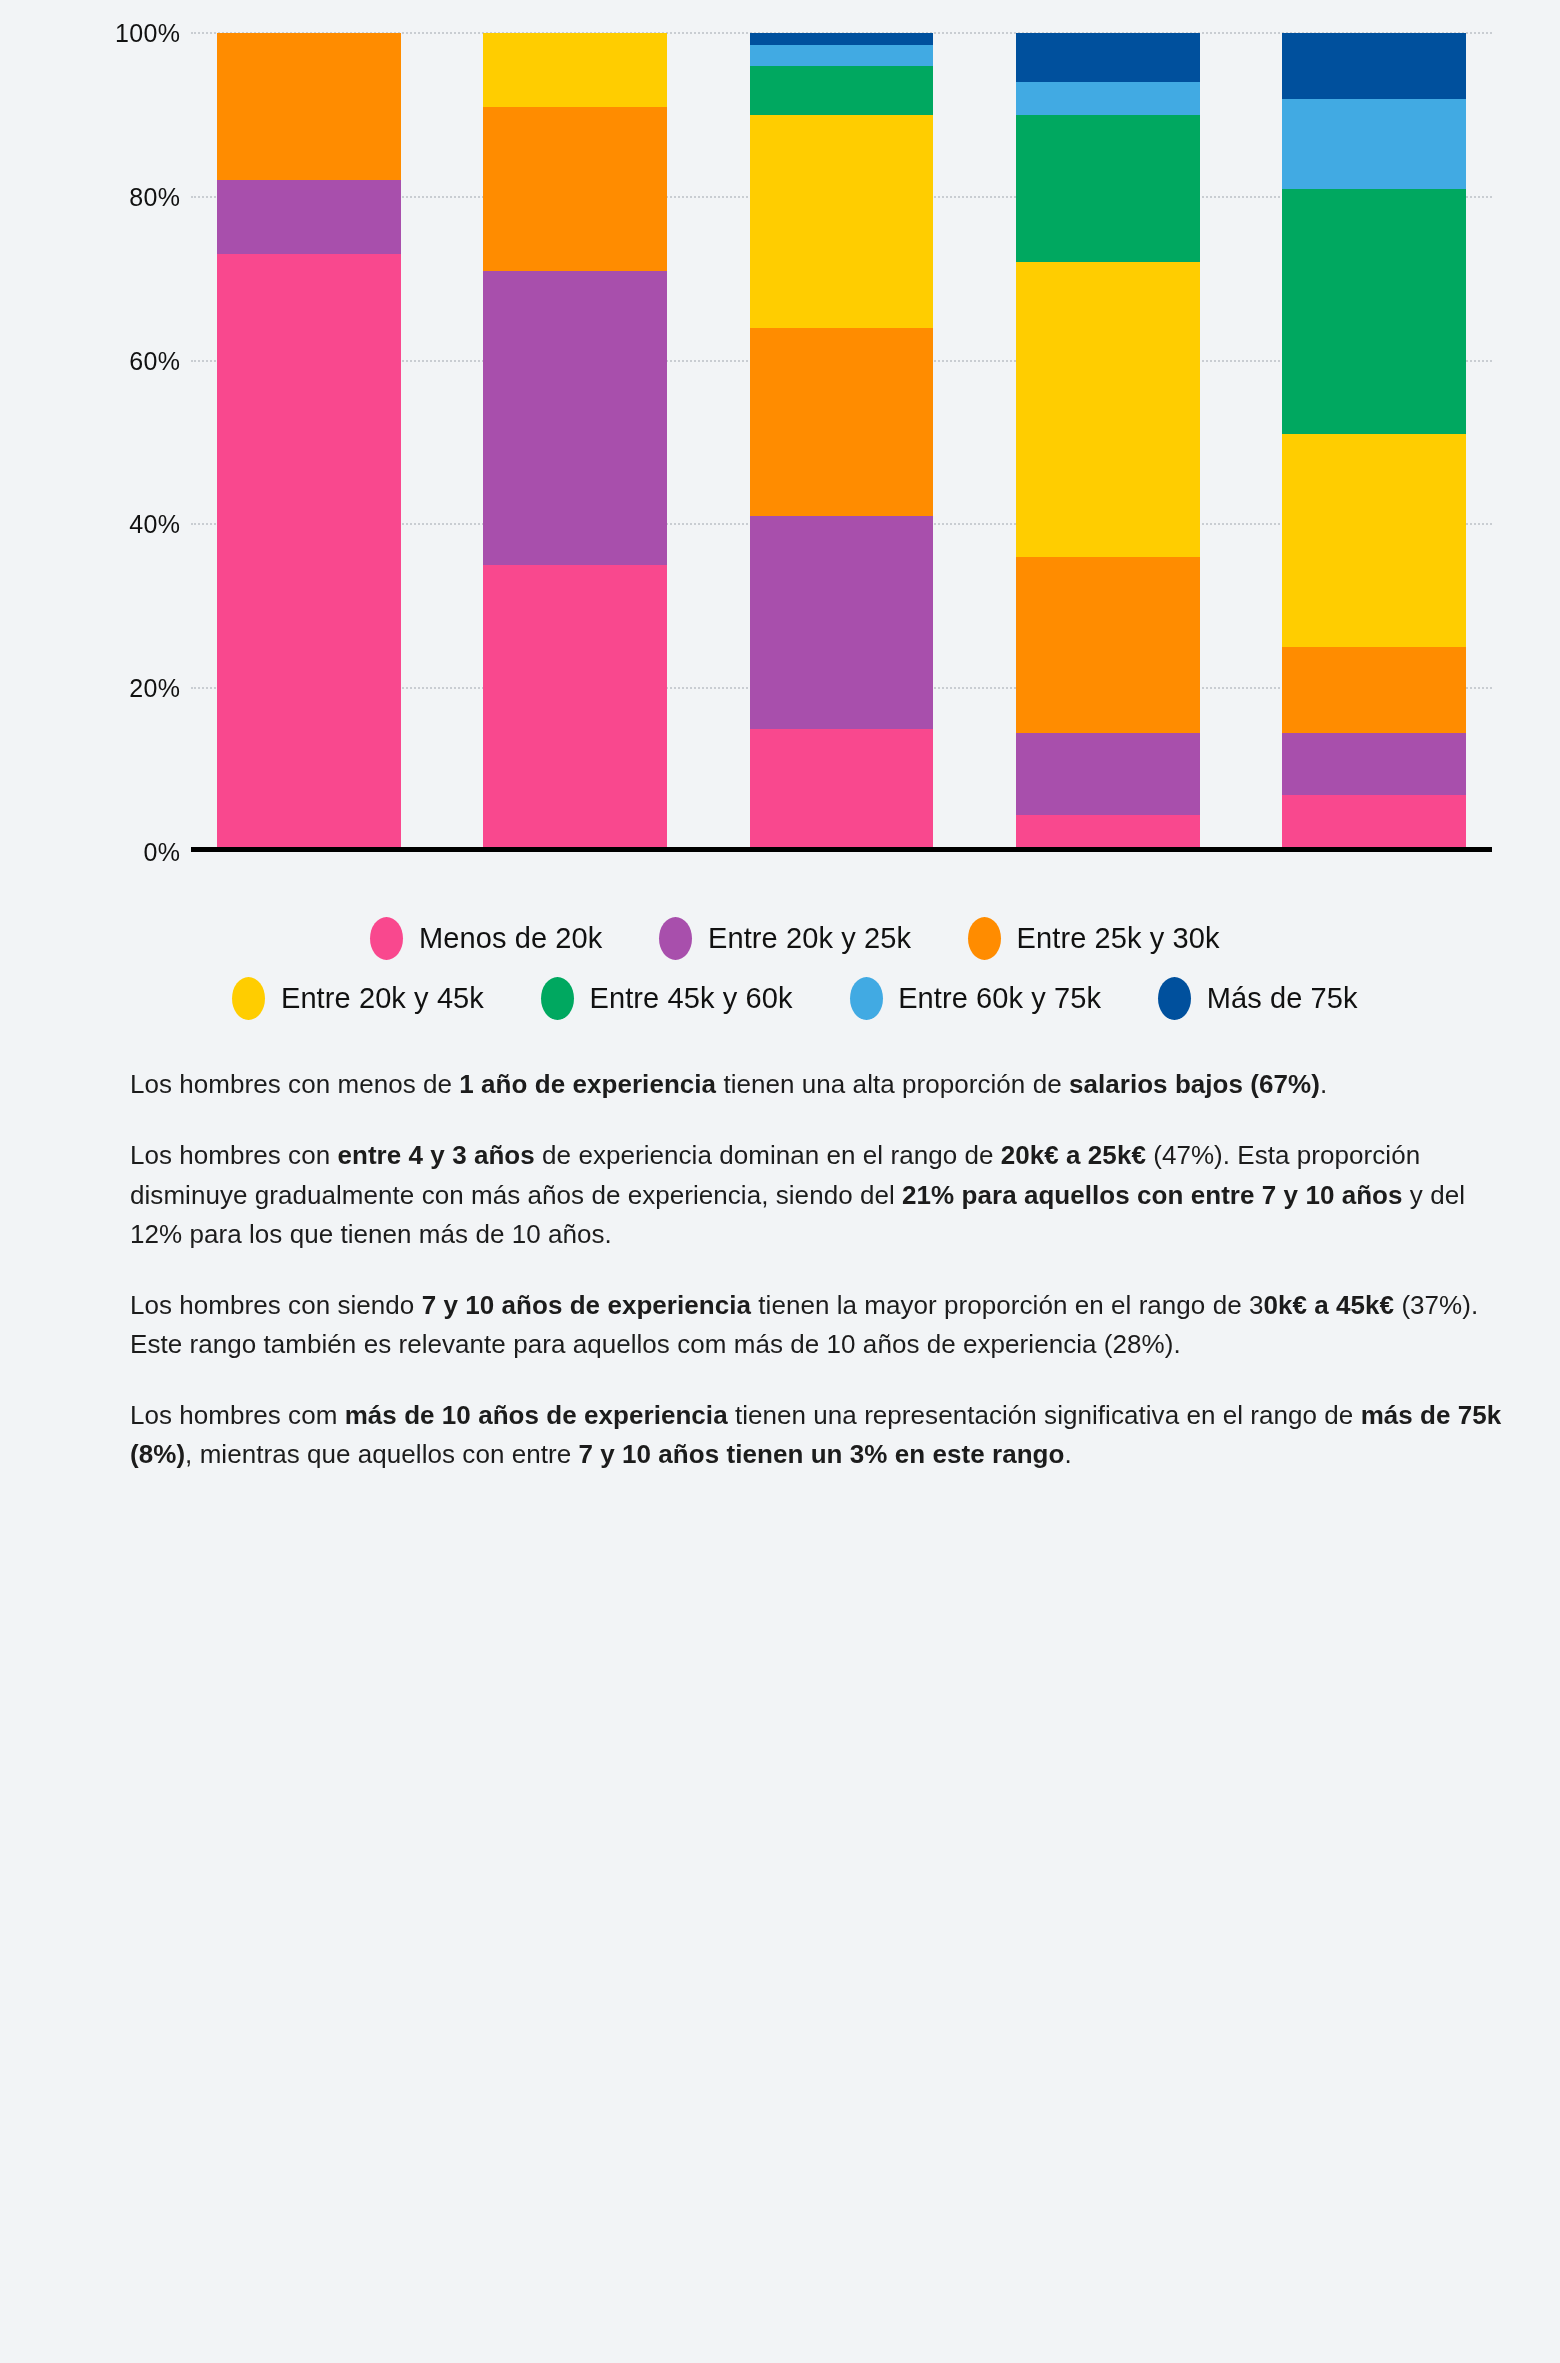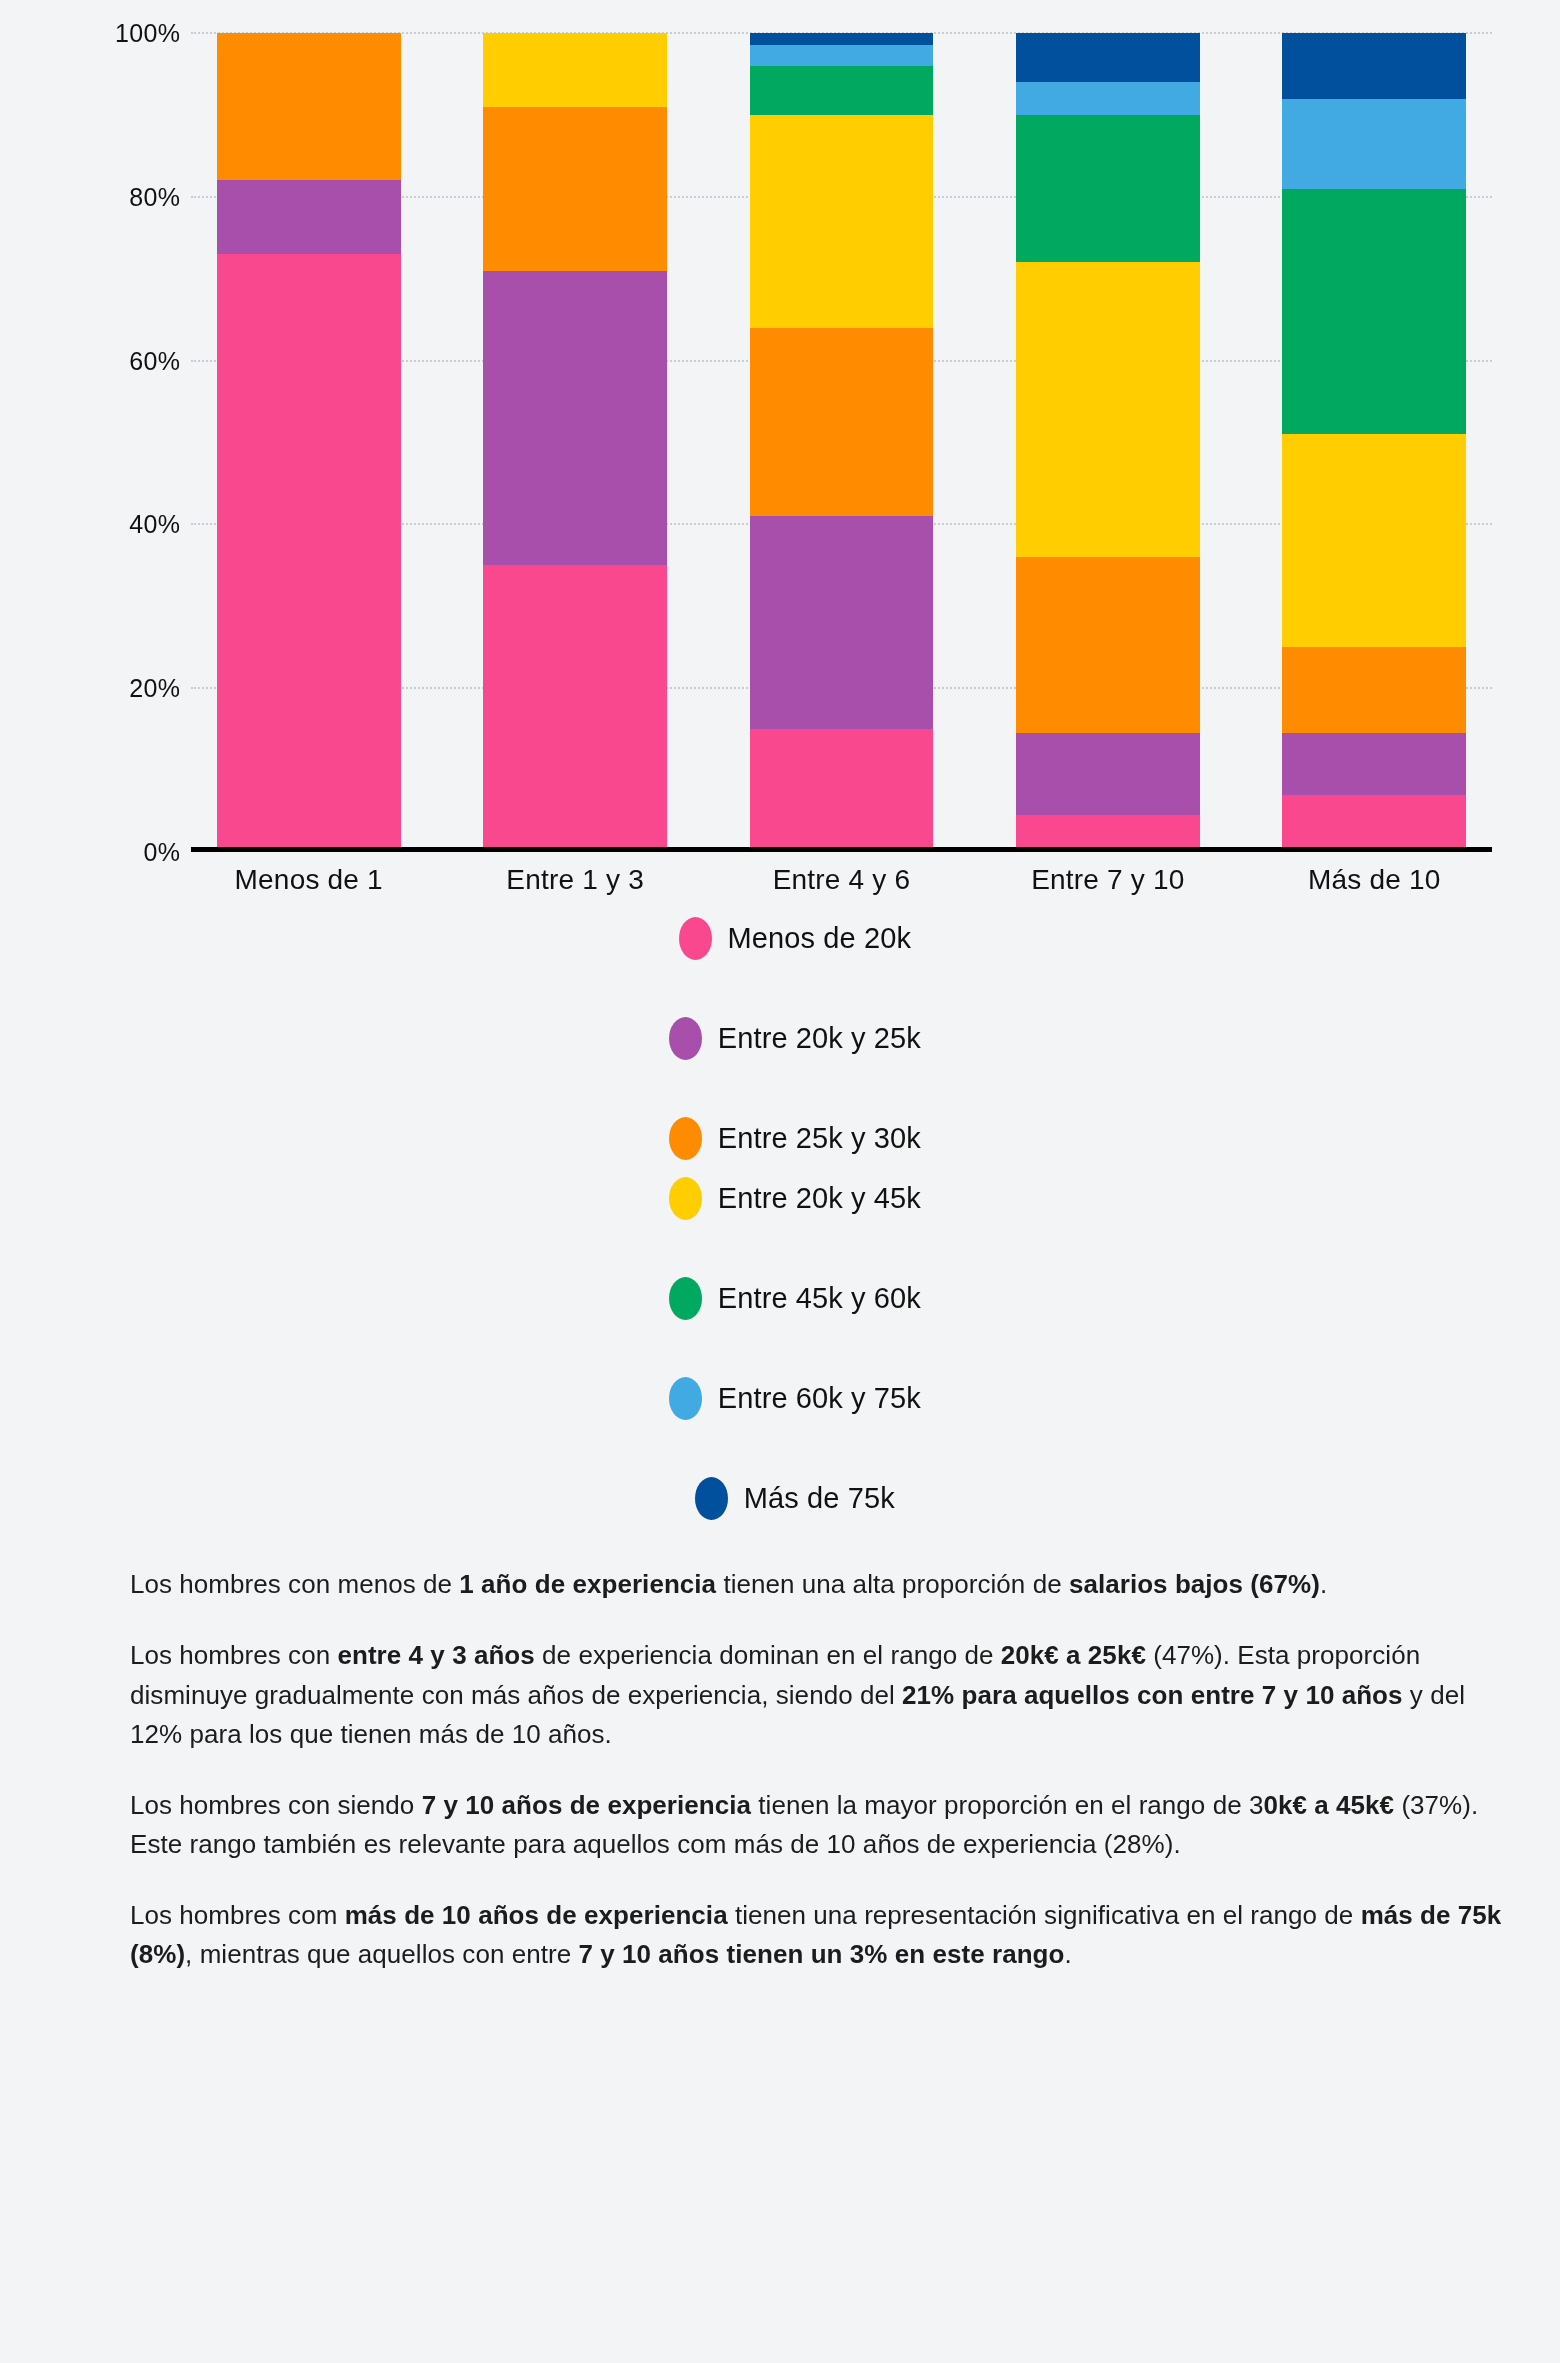--- a/index.html
+++ b/index.html
@@ -125,21 +125,20 @@
   .legend {
     margin-top: 5.9px;
     padding: 0 68px 0 98px;
   }
   .legend-row {
     display: flex;
     justify-content: center;
     align-items: center;
     gap: 57px;
     margin-bottom: 17.6px;
-    flex-direction: column;
   }
   .legend-item {
     display: flex;
     align-items: center;
     gap: 15.6px;
   }
   .swatch {
     width: 33px;
     height: 43px;
     border-radius: 50%;
@@ -235,27 +234,20 @@
               <div class="seg" title="Entre 25k y 30k: 10.5%" style="height: 10.5%; background: rgb(255, 140, 0);"></div>
               <div class="seg" title="Entre 30k y 45k: 26%" style="height: 26%; background: rgb(255, 205, 0);"></div>
               <div class="seg" title="Entre 45k y 60k: 30%" style="height: 30%; background: rgb(0, 168, 96);"></div>
               <div class="seg" title="Entre 60k y 75k: 11%" style="height: 11%; background: rgb(65, 170, 227);"></div>
               <div class="seg" title="Más de 75k: 8%" style="height: 8%; background: rgb(0, 80, 157);"></div>
             </div>
           </div>
         </div>
       <div class="axis-baseline"></div>
     </div>
-    <div class="xaxis" id="xaxis">
-        <div class="xtick">Menos de 1</div>
-        <div class="xtick">Entre 1 y 3</div>
-        <div class="xtick">Entre 4 y 6</div>
-        <div class="xtick">Entre 7 y 10</div>
-        <div class="xtick">Más de 10</div>
-      </div>
   </div>
 
   <div class="legend" id="legend">
       <div class="legend-row">
         <div class="legend-item">
           <span class="swatch" style="background: rgb(249, 72, 142);"></span>
           <span class="legend-label">Menos de 20k</span>
         </div>
         <div class="legend-item">
           <span class="swatch" style="background: rgb(168, 79, 172);"></span>

